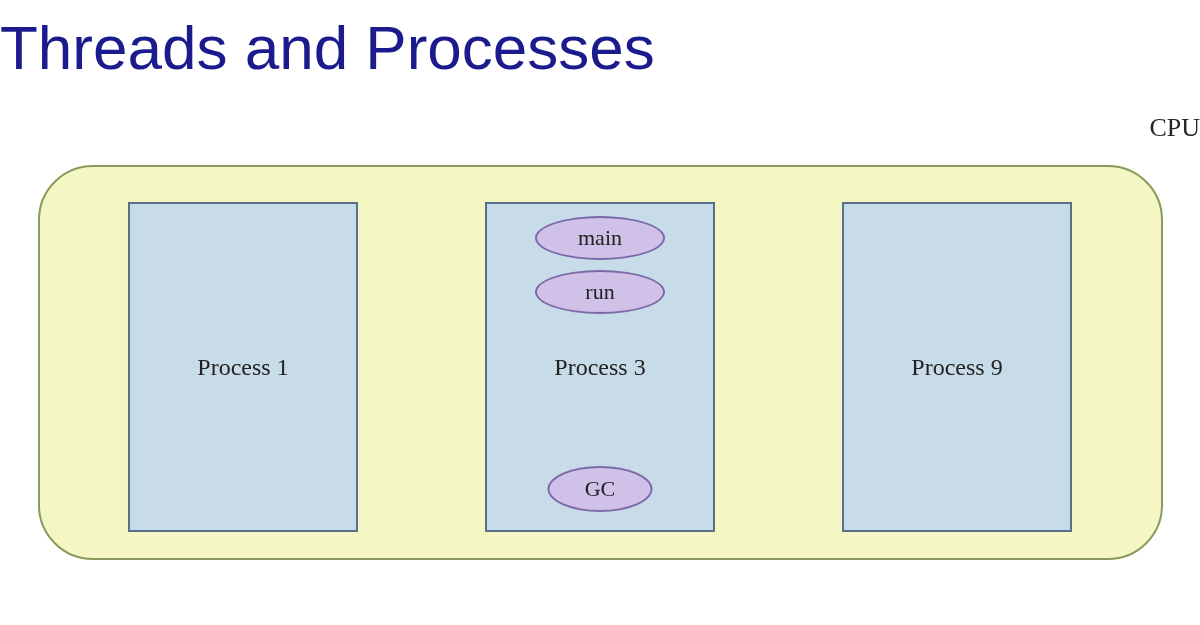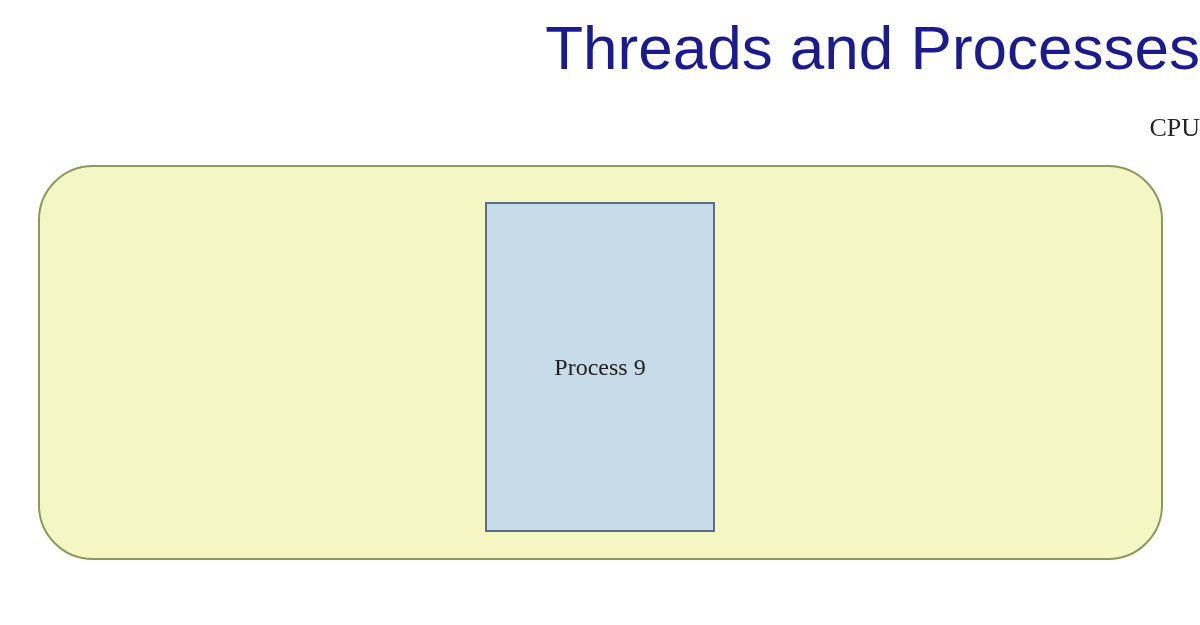--- a/index.html
+++ b/index.html
@@ -5,21 +5,21 @@
   * { box-sizing: border-box; margin: 0; padding: 0; }
   body {
     width: 1200px;
     height: 625px;
     background: #ffffff;
     font-family: "Comic Sans MS", "Segoe UI", cursive, sans-serif;
     position: relative;
     overflow: hidden;
   }
   .title {
-    text-align: right;
+    text-align: left;
     color: #1b1b8e;
     font-size: 62px;
     font-weight: 400;
     font-family: Arial, Helvetica, sans-serif;
     margin-top: 12px;
     letter-spacing: 0px;
   }
   .cpu-label {
     text-align: right;
     color: #262626;
@@ -81,20 +81,35 @@
 </style>
 </head>
 <body>
 
 <h1 class="title">Threads and Processes</h1>
 
 <div class="cpu-label">CPU</div>
 
 <div class="cpu-container">
 
+  <div class="process-box">
+    <div class="process-label">Process 1</div>
+  </div>
 
 
+  <div class="process-box">
+    <div class="thread-pill pill-main">
+      <span>main</span>
+    </div>
+    <div class="thread-pill pill-run">
+      <span>run</span>
+    </div>
+    <div class="process-label">Process 3</div>
+    <div class="thread-pill pill-gc">
+      <span>GC</span>
+    </div>
+  </div>
 
   <div class="process-box">
     <div class="process-label">Process 9</div>
   </div>
 
 </div>
 
 </body></html>

